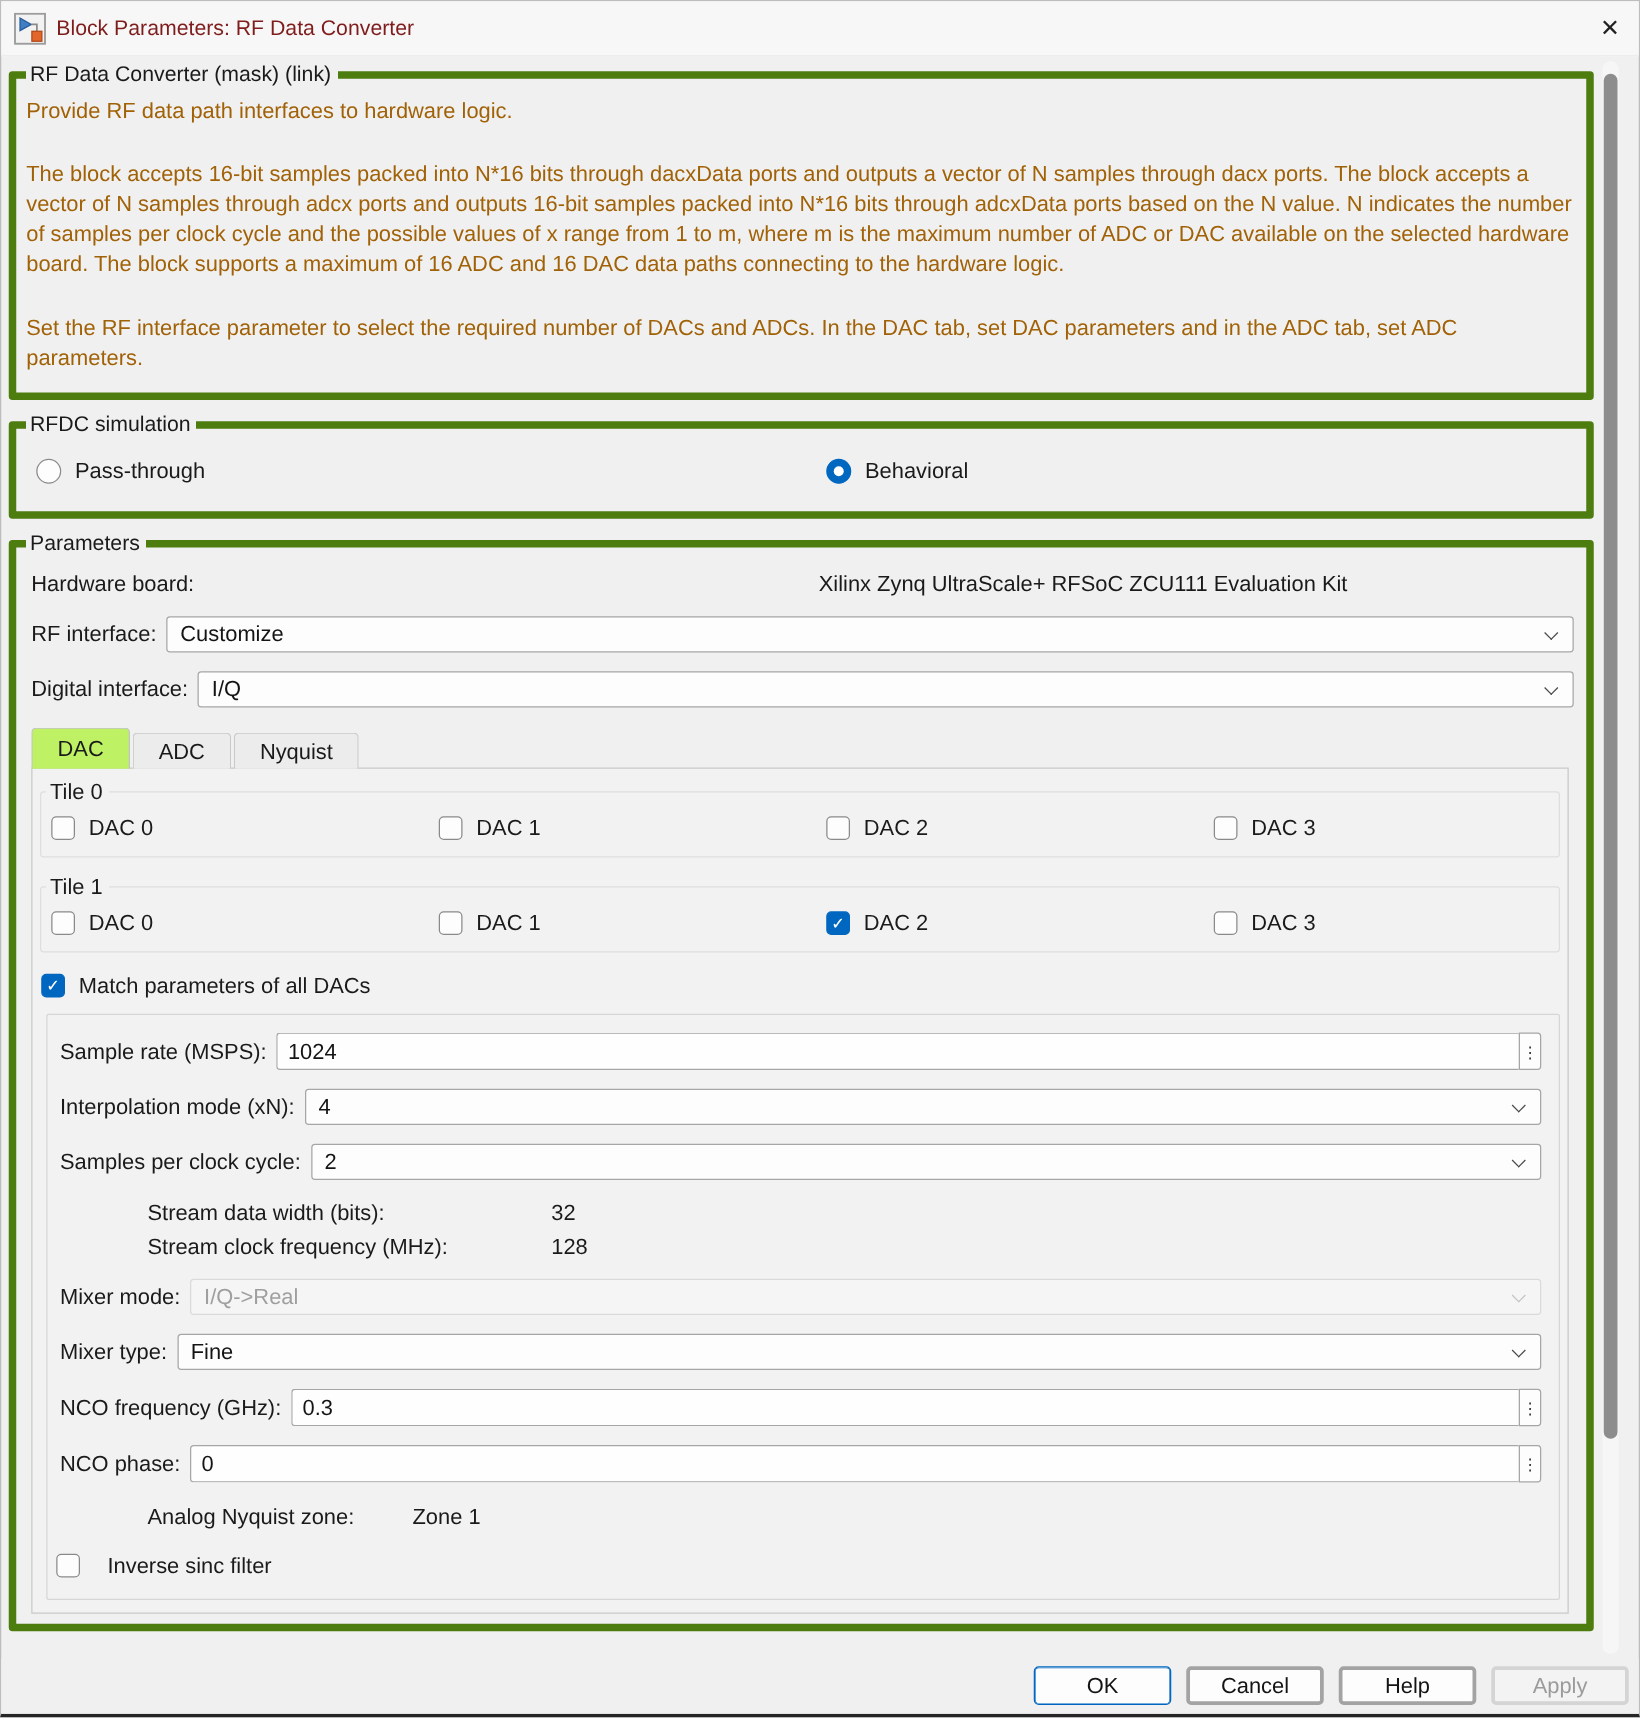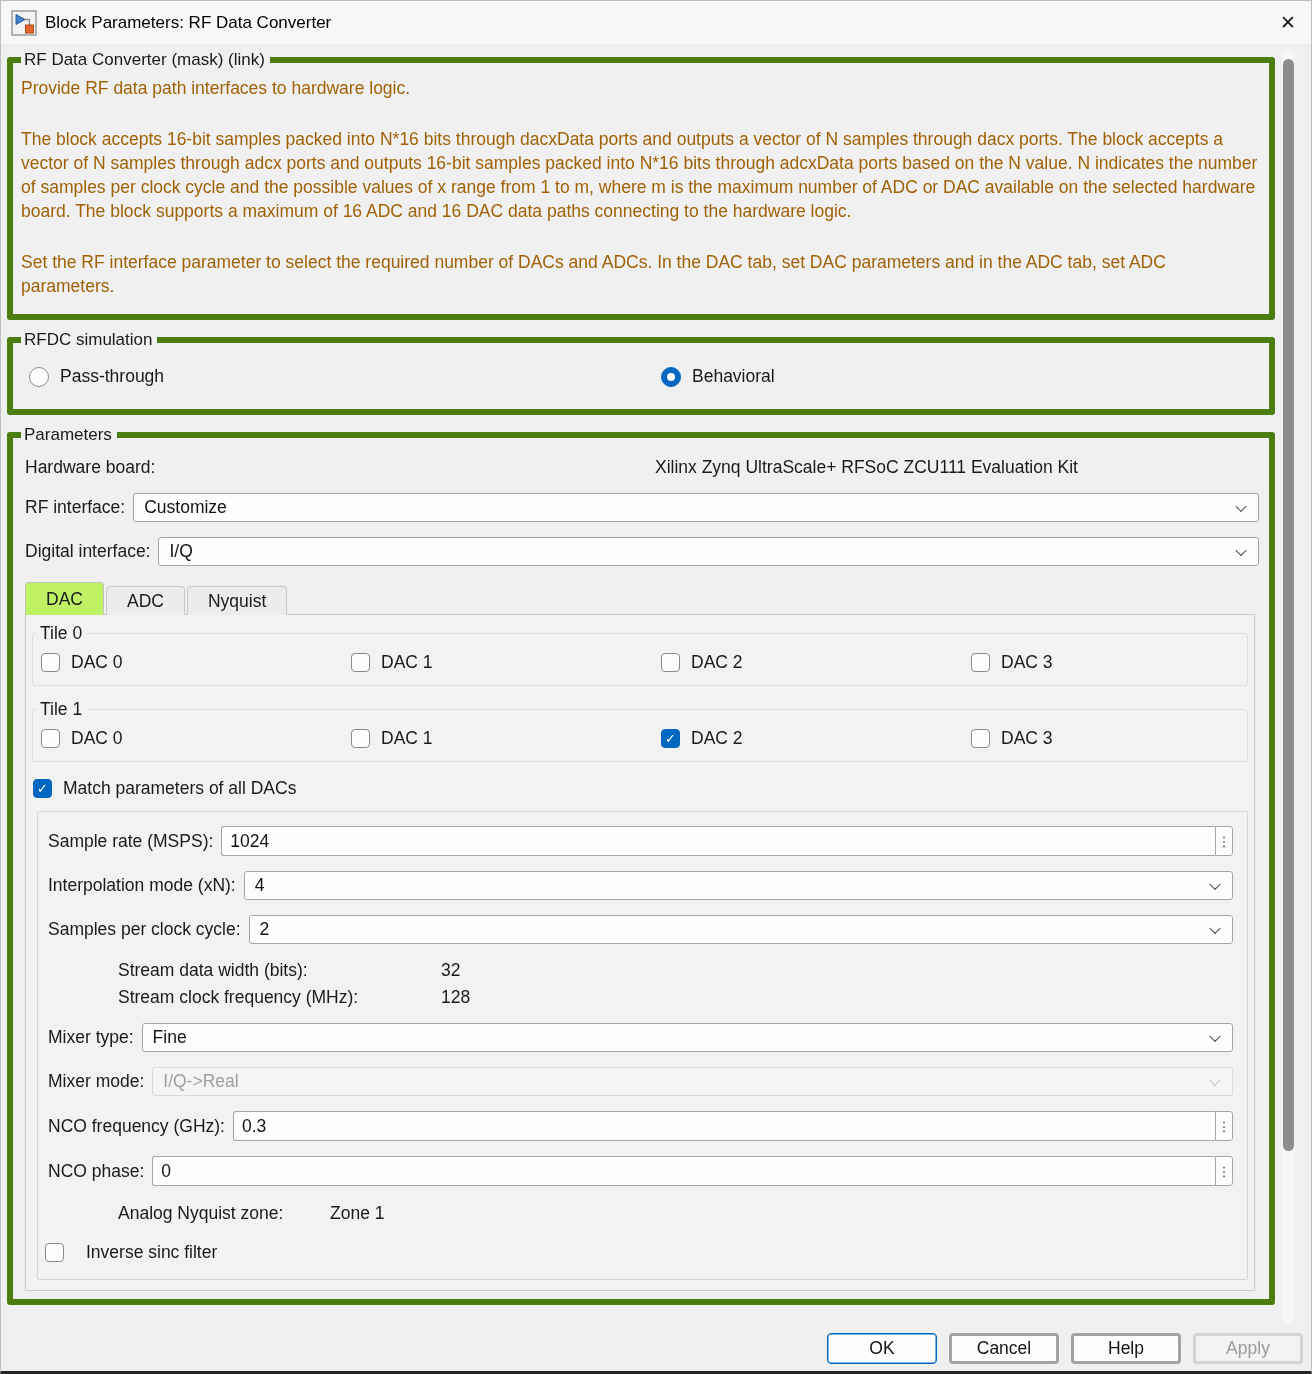--- a/index.html
+++ b/index.html
@@ -17,21 +17,21 @@
     border:1px solid #bdbdbd;
     border-bottom:3px solid #262626;
   }
   
   .titlebar {
     height:44px; display:flex; align-items:center;
     background:#f7f7f7; padding-left:10px;
     border-bottom:1px solid #ededed;
   }
   .titlebar .win-icon { width:26px; height:26px; margin-right:8px; flex:0 0 auto; }
-  .titlebar .title { font-size:17px; color:#000000; }
+  .titlebar .title { font-size:17px; color:#7f1d1d; }
   .close-btn {
     margin-left:auto; width:46px; height:44px;
     display:flex; align-items:center; justify-content:center;
     font-size:19px; color:#222; cursor:default;
   }
   
   .content {
     position:absolute; top:45px; left:0; right:0; bottom:44px;
     padding:4px 36px 0 6px;
     overflow:hidden;
@@ -310,31 +310,31 @@
           <div class="static-row first">
             <span class="slbl">Stream data width (bits):</span>
             <span>32</span>
           </div>
           <div class="static-row">
             <span class="slbl">Stream clock frequency (MHz):</span>
             <span>128</span>
           </div>
 
           <div class="field-row">
+            <span class="lbl">Mixer mode:</span>
+            <div class="combo disabled">
+              <span>I/Q-&gt;Real</span>
+              <span class="chev"></span>
+            </div>
+          </div>
+
+          <div class="field-row">
             <span class="lbl">Mixer type:</span>
             <div class="combo">
               <span>Fine</span>
-              <span class="chev"></span>
-            </div>
-          </div>
-
-          <div class="field-row">
-            <span class="lbl">Mixer mode:</span>
-            <div class="combo disabled">
-              <span>I/Q-&gt;Real</span>
               <span class="chev"></span>
             </div>
           </div>
 
           <div class="field-row">
             <span class="lbl">NCO frequency (GHz):</span>
             <div class="text-combo">
               <input type="text" value="0.3" style="">
               <div class="kebab-btn">⋮</div>
             </div>

